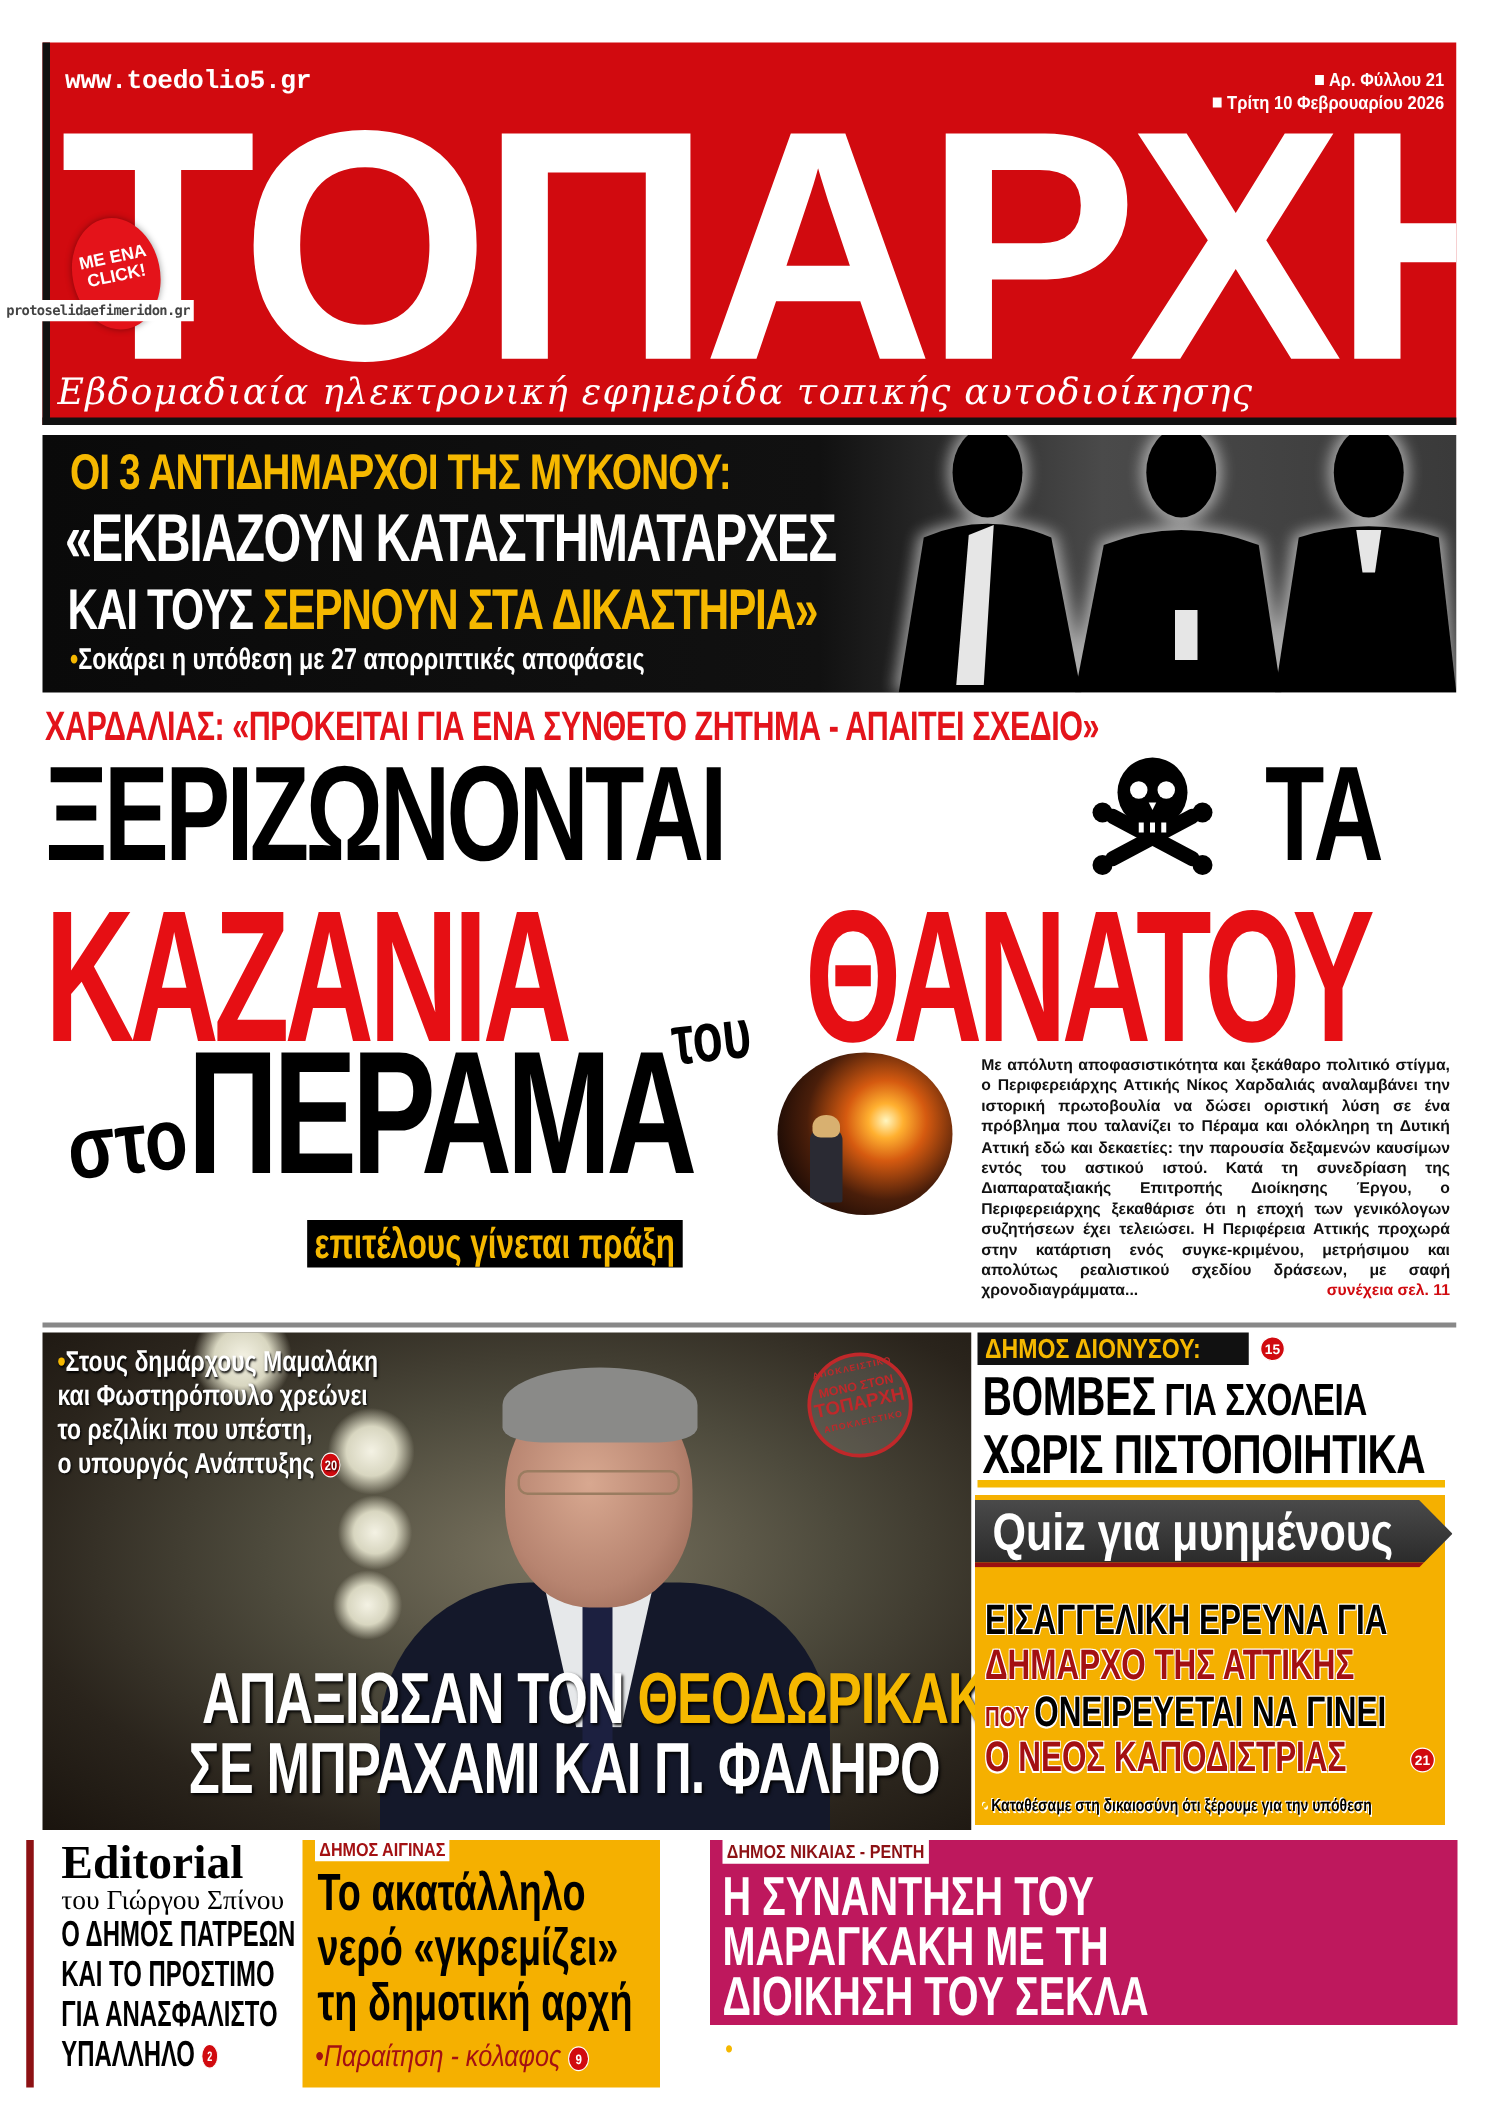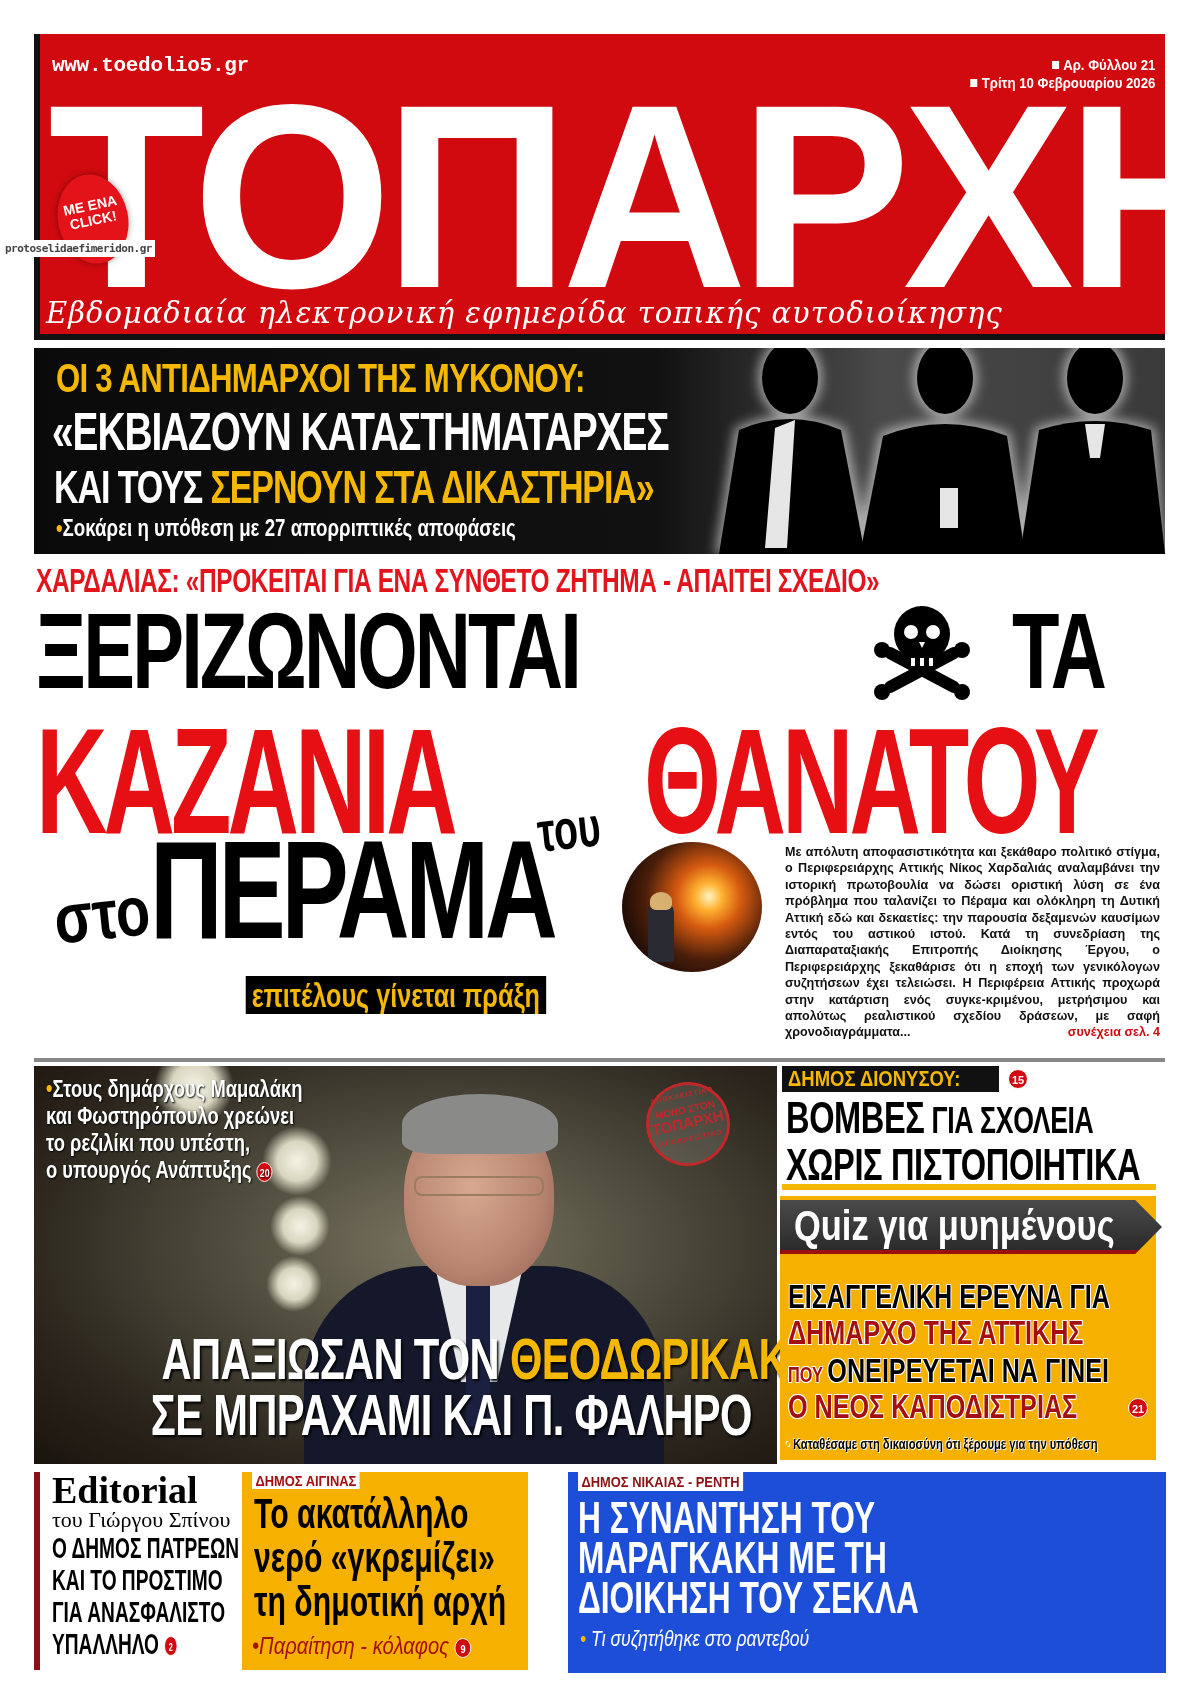--- a/index.html
+++ b/index.html
@@ -85,29 +85,29 @@
   .quiz-l1 { top: 1278px; color: #000; }
   .quiz-l2 { top: 1314px; color: #a31012; }
   .quiz-l3 { top: 1352px; color: #000; }
   .quiz-l3 .small { font-size: 22px; color: #a31012; }
   .quiz-l4 { top: 1388px; color: #a31012; }
   .quiz-badge { position: absolute; left: 1128px; top: 1398px; }
   .quiz-note { position: absolute; left: 786px; top: 1436px; font-size: 14px; color: #000; font-weight: 700; white-space: nowrap; transform: scaleX(0.8); transform-origin: left top; text-shadow: 1px 1px 0 #fff, -1px -1px 0 #fff; }
   .quiz-note .dot { color: #f5b800; }
 
   
-  .editorial { position: absolute; left: 34px; top: 1472px; width: 196px; height: 198px; border-left: 6px solid #8d1114; padding-left: 12px; }
+  .editorial { position: absolute; left: 21px; top: 1472px; width: 196px; height: 198px; border-left: 6px solid #8d1114; padding-left: 22px; }
   .ed-title { font-family: "Liberation Serif", serif; font-weight: 700; font-size: 38px; line-height: 36px; color: #000; }
   .ed-author { font-family: "Liberation Serif", serif; font-size: 22px; line-height: 24px; color: #000; white-space: nowrap; }
   .ed-head { font-size: 29px; line-height: 32px; color: #000; white-space: nowrap; transform: scaleX(0.66); transform-origin: left top; width: 300px; }
   .aegina { position: absolute; left: 242px; top: 1472px; width: 286px; height: 198px; background: #f5b000; }
   .aegina-kicker { position: absolute; left: 10px; top: 0; background: #fff; color: #a31012; font-size: 15px; line-height: 17px; padding: 0 4px; font-weight: 700; white-space: nowrap; transform: scaleX(0.86); transform-origin: left top; }
   .aegina-title { position: absolute; left: 12px; top: 20px; color: #000; font-size: 42px; line-height: 44px; white-space: nowrap; transform: scaleX(0.72); transform-origin: left top; }
   .aegina-sub { position: absolute; left: 10px; top: 160px; color: #a31012; font-size: 24px; font-style: italic; white-space: nowrap; transform: scaleX(0.84); transform-origin: left top; }
-  .nikaia { position: absolute; left: 568px; top: 1472px; width: 598px; height: 201px; background: #1d4ed8; }
+  .nikaia { position: absolute; left: 568px; top: 1472px; width: 598px; height: 148px; background: #be185d; }
   .nikaia-kicker { position: absolute; left: 10px; top: 0; background: #fff; color: #8d1114; font-size: 15px; line-height: 19px; padding: 0 4px; font-weight: 700; white-space: nowrap; transform: scaleX(0.86); transform-origin: left top; }
   .nikaia-title { position: absolute; left: 10px; top: 26px; color: #fff; font-size: 44px; line-height: 40px; white-space: nowrap; transform: scaleX(0.72); transform-origin: left top; }
   .nikaia-sub { position: absolute; left: 12px; top: 154px; color: #fff; font-size: 22px; font-style: italic; white-space: nowrap; transform: scaleX(0.8); transform-origin: left top; }
   .nikaia-sub .dot { color: #f5b800; }
   .nikaia-photo { position: absolute; left: 368px; top: 12px; width: 216px; height: 174px; background: #fff; padding: 4px; box-shadow: 0 0 4px rgba(0,0,0,.5); }
   .nikaia-photo .scene { position: relative; width: 100%; height: 100%; background: linear-gradient(180deg, #c8a878 0%, #b89060 60%, #8a6a4a 100%); overflow: hidden; }
   .fig { position: absolute; bottom: 0; border-radius: 20px 20px 0 0; }
   .fig .h { position: absolute; top: -26px; left: 50%; margin-left: -12px; width: 24px; height: 28px; border-radius: 50%; background: #c99a80; }
   .nikaia-badge { position: absolute; right: 8px; bottom: 8px; }
 </style>
@@ -195,21 +195,21 @@
   <div class="headline3-b cond">ΠΕΡΑΜΑ</div>
   <div class="fire-photo">
     <div class="fighter"></div>
     <div class="helmet"></div>
   </div>
   <div class="sub-yellow cond">
     <div><span>επιτέλους γίνεται πράξη</span></div>
   </div>
   <div class="body-col">
     <span>Με απόλυτη αποφασιστικότητα και ξεκάθαρο πολιτικό στίγμα, ο Περιφερειάρχης Αττικής Νίκος Χαρδαλιάς αναλαμβάνει την ιστορική πρωτοβουλία να δώσει οριστική λύση σε ένα πρόβλημα που ταλανίζει το Πέραμα και ολόκληρη τη Δυτική Αττική εδώ και δεκαετίες: την παρουσία δεξαμενών καυσίμων εντός του αστικού ιστού. Κατά τη συνεδρίαση της Διαπαραταξιακής Επιτροπής Διοίκησης Έργου, ο Περιφερειάρχης ξεκαθάρισε ότι η εποχή των γενικόλογων συζητήσεων έχει τελειώσει. Η Περιφέρεια Αττικής προχωρά στην κατάρτιση ενός συγκε-κριμένου, μετρήσιμου και απολύτως ρεαλιστικού σχεδίου δράσεων, με σαφή χρονοδιαγράμματα...</span>
-    <span class="cont">συνέχεια σελ. 4</span>
+    <span class="cont">συνέχεια σελ. 11</span>
   </div>
 </article>
 <div class="divider"></div>
 
 <section class="photo-story">
   <div class="lamp" style="left:120px;top:-20px;width:80px;height:80px;"></div>
   <div class="lamp" style="left:228px;top:60px;width:70px;height:70px;"></div>
   <div class="lamp" style="left:236px;top:130px;width:60px;height:60px;"></div>
   <div class="lamp" style="left:232px;top:190px;width:56px;height:56px;"></div>
   <div class="person-body"></div>

